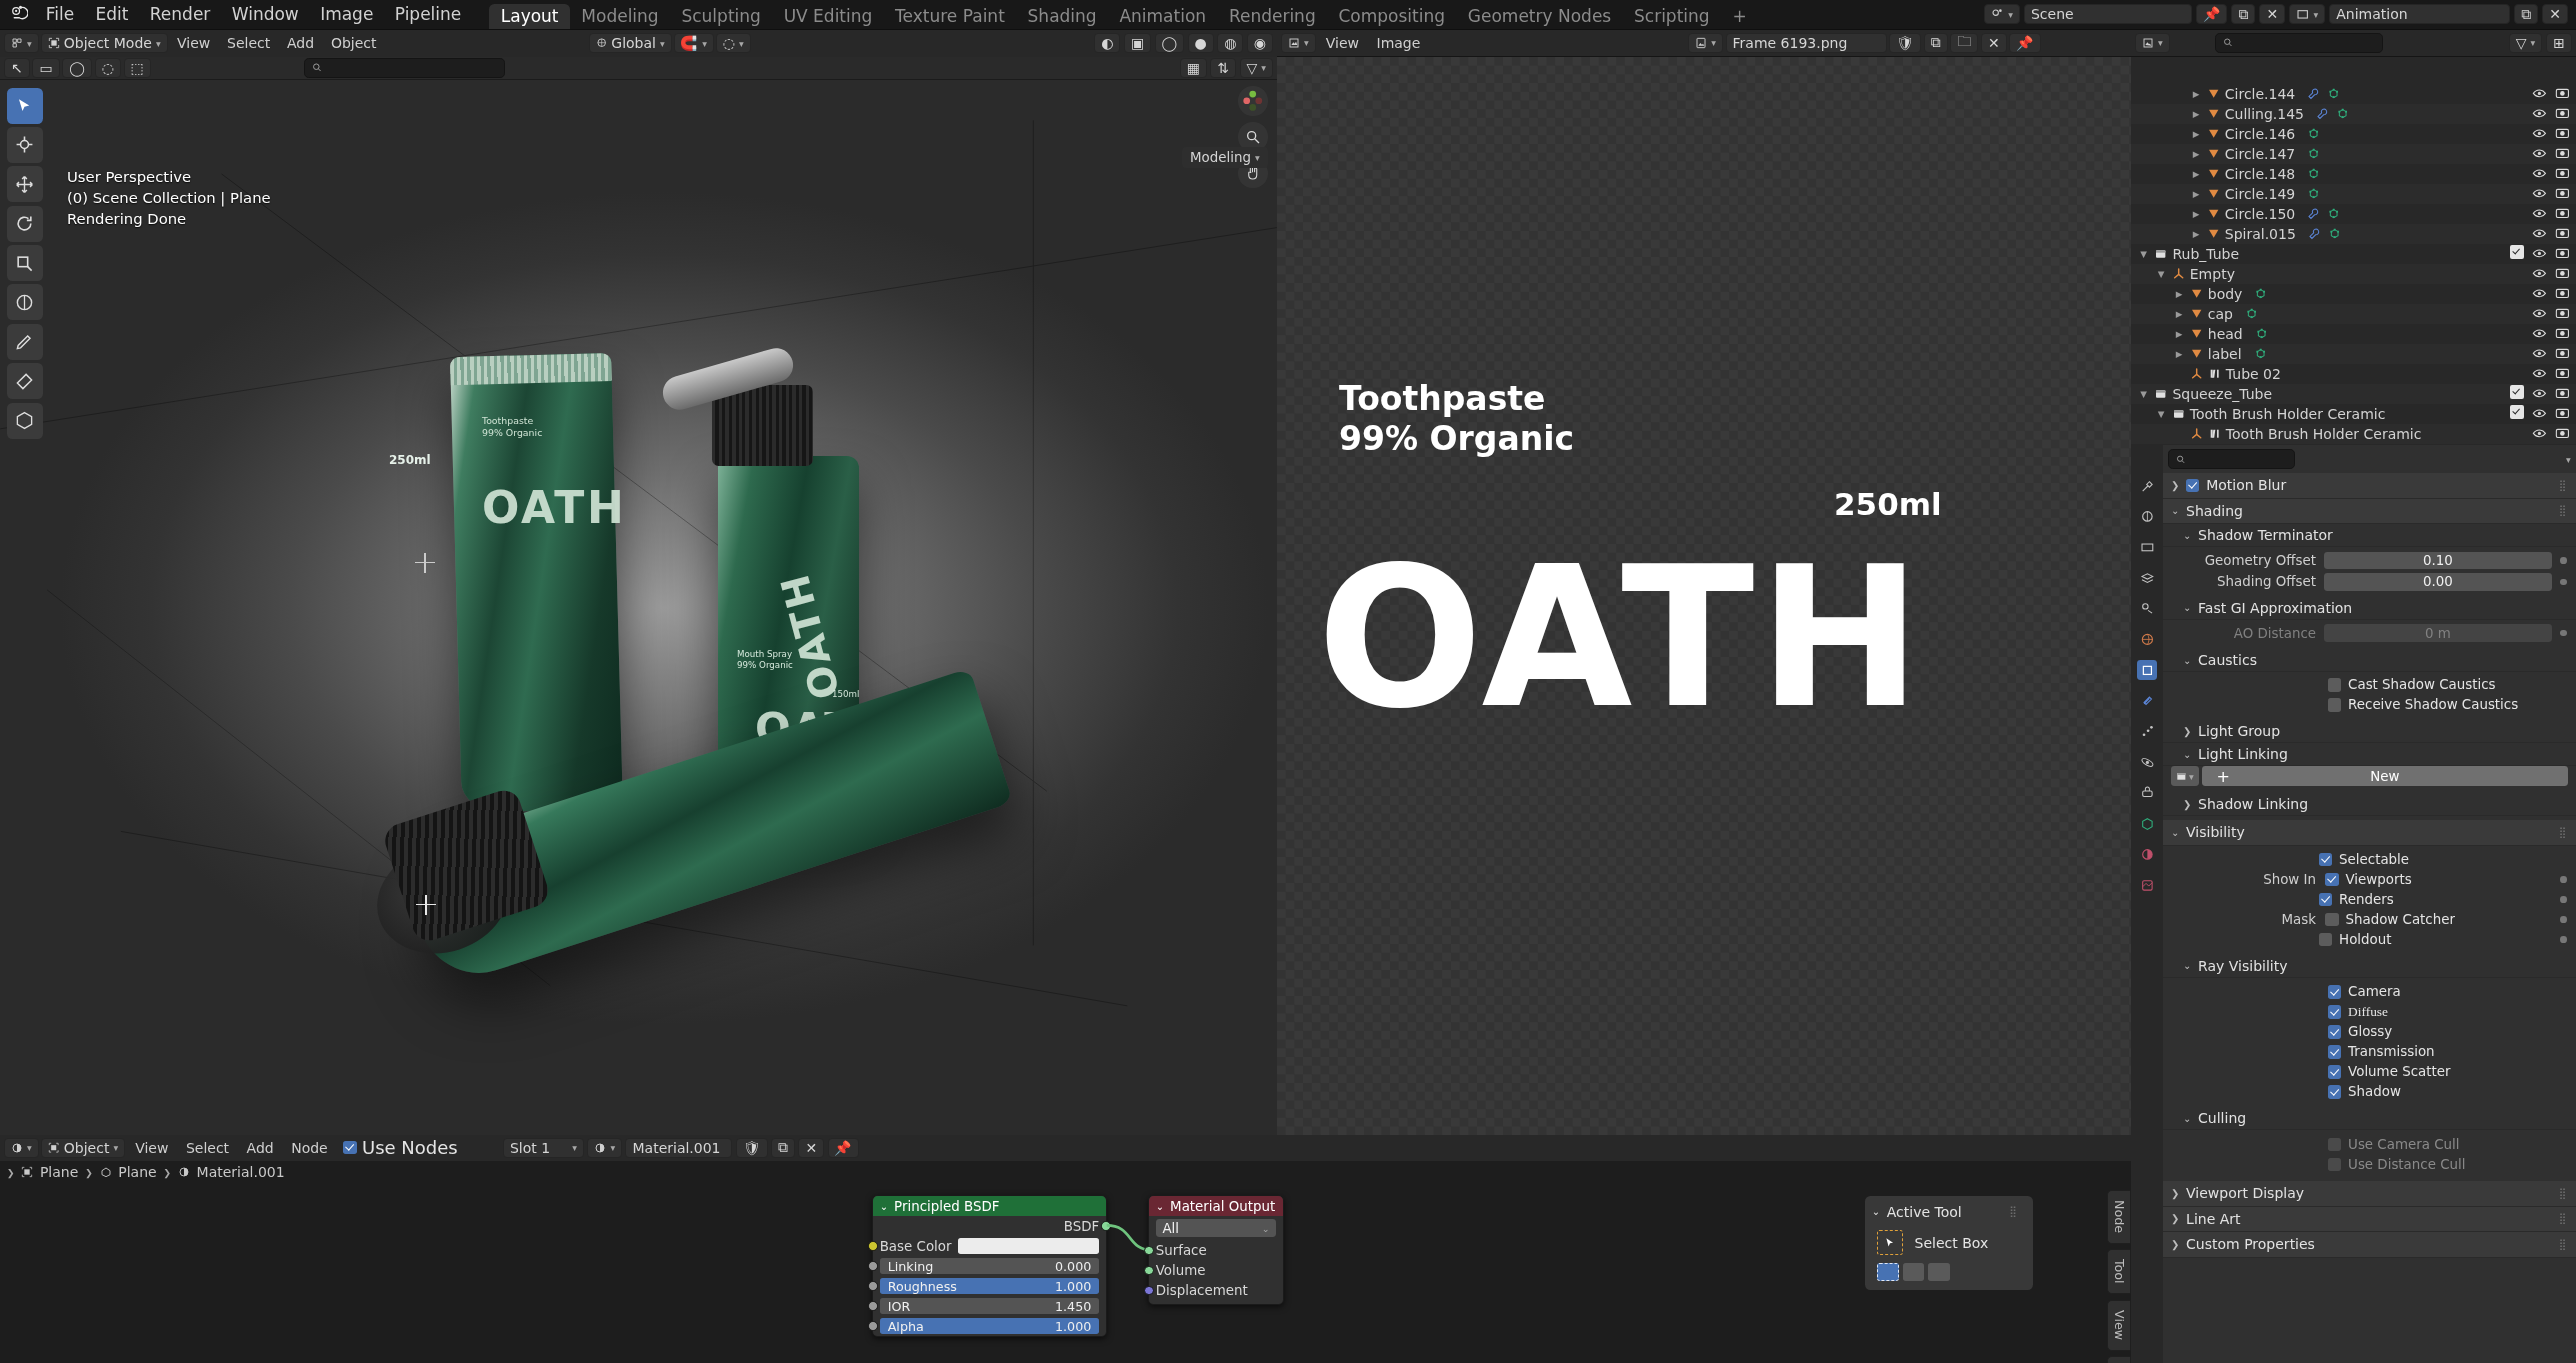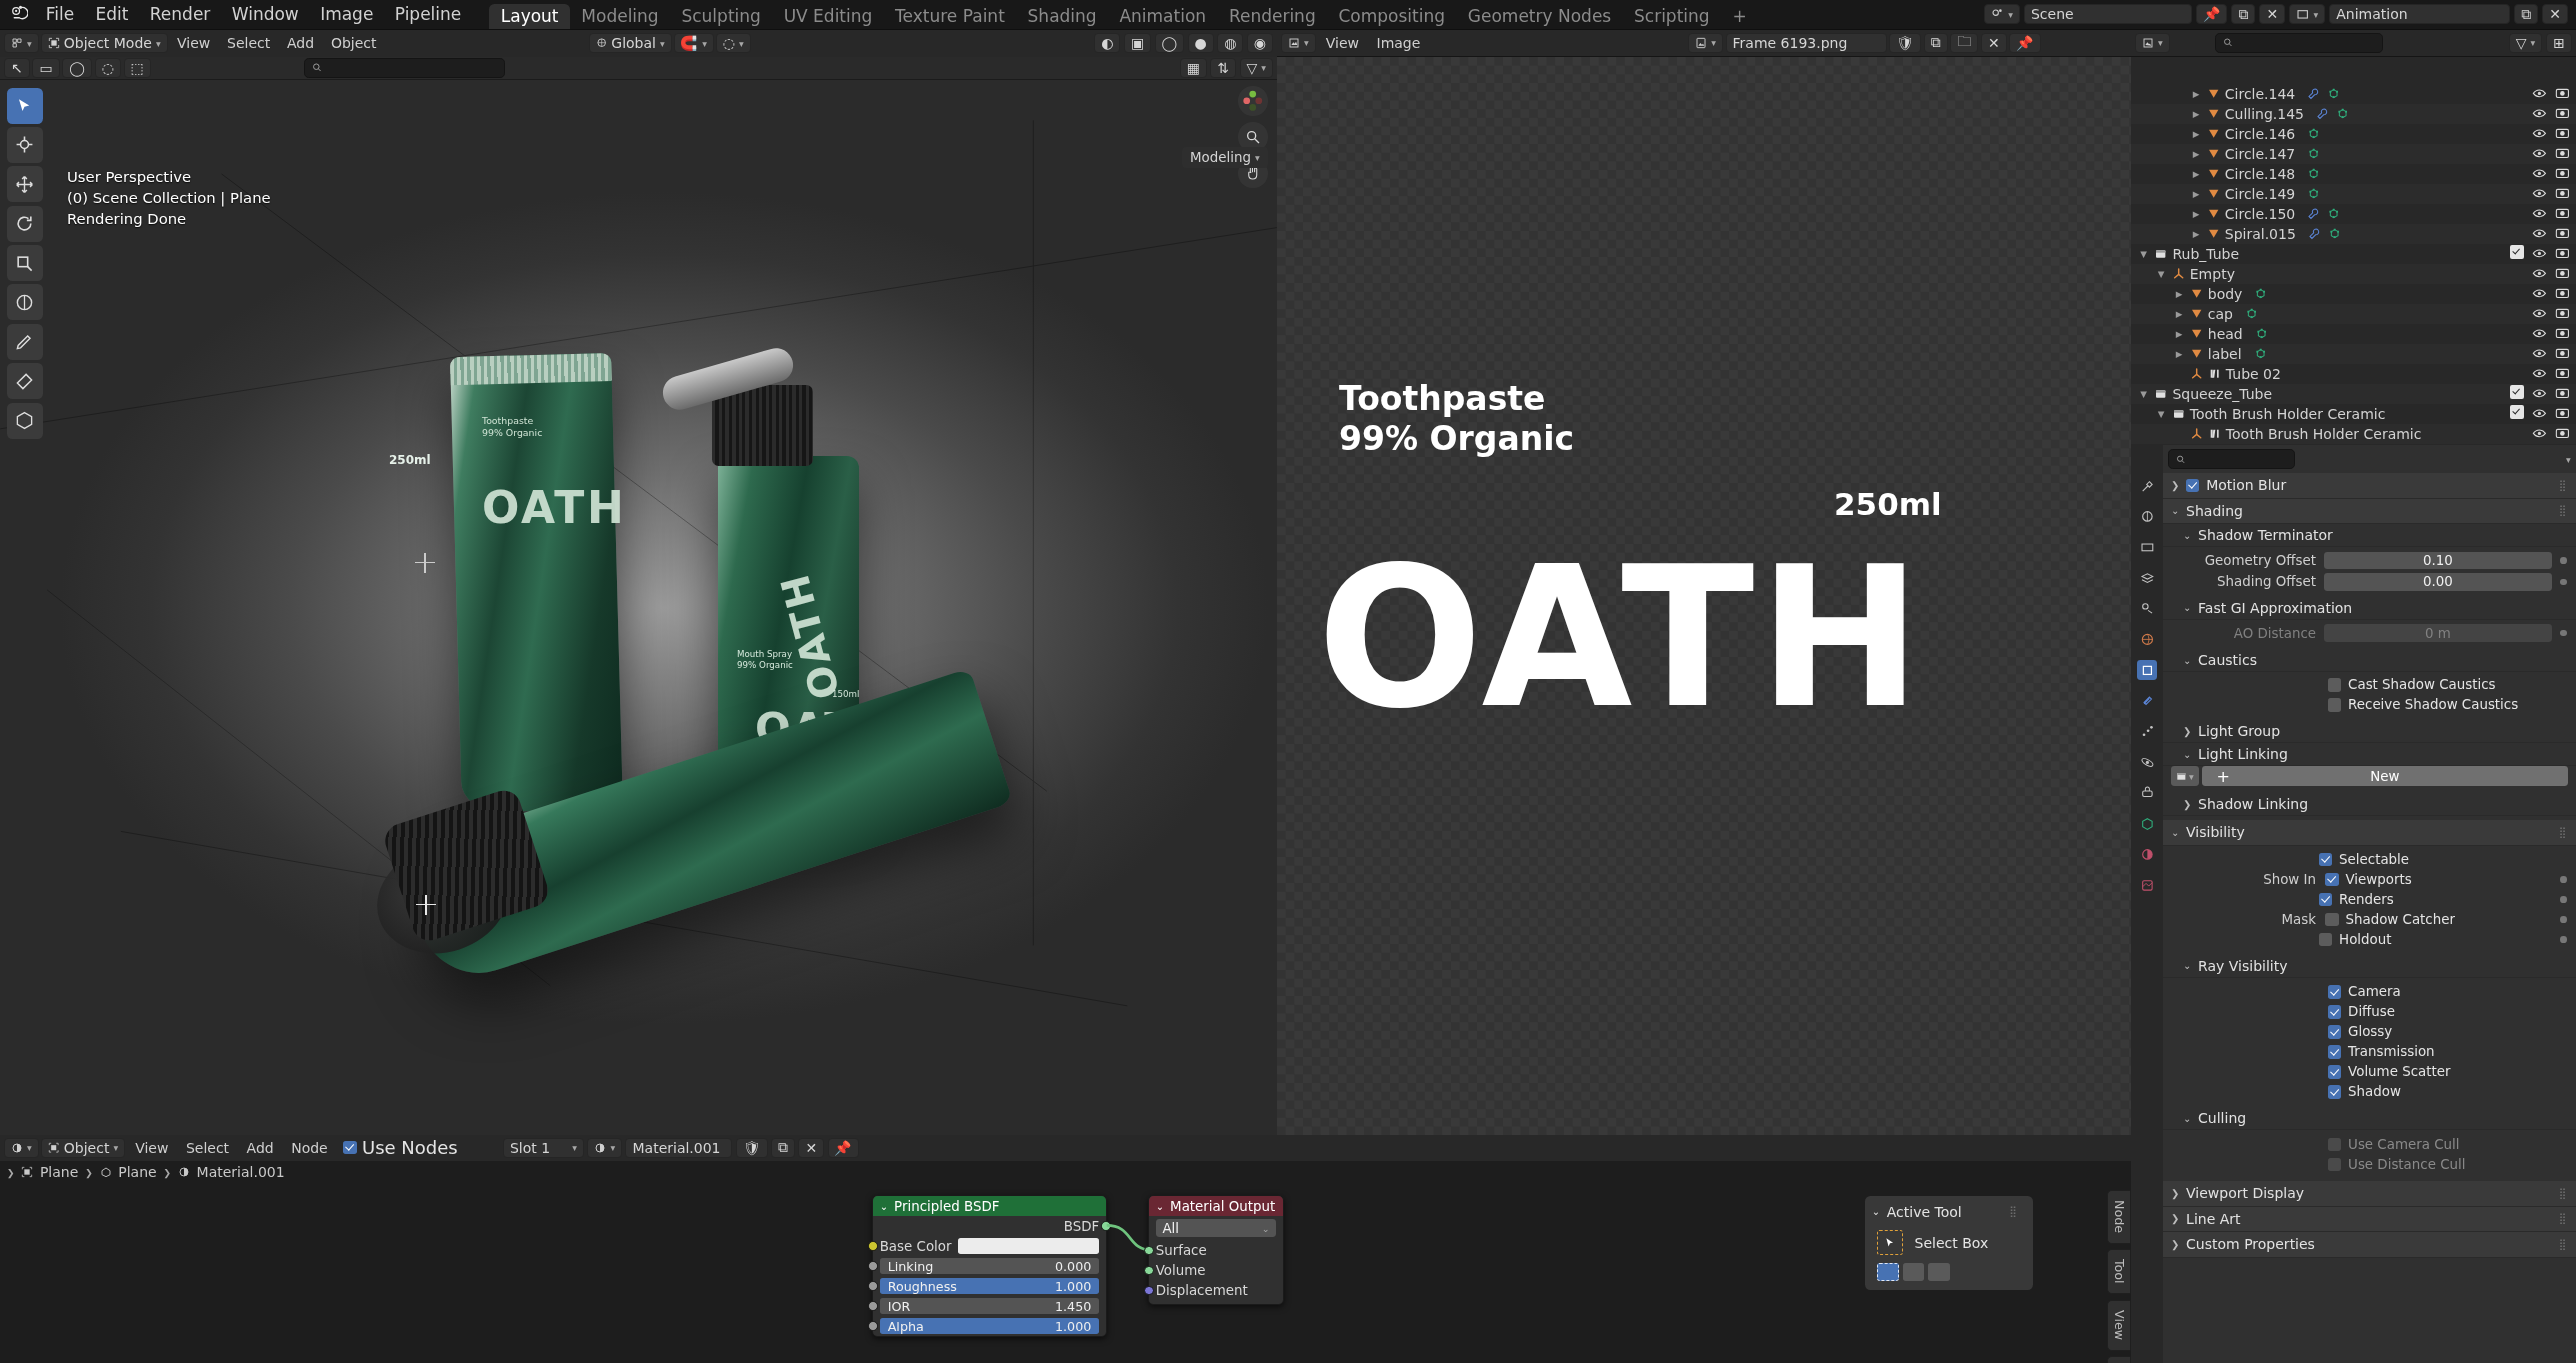--- a/index.html
+++ b/index.html
@@ -1390,21 +1390,21 @@
 
     <div class="panel-hdr sub" style="margin-top:5.4px">
       <span class="tri">⌄</span>
       <span>Ray Visibility</span>
     </div>
     <div style="margin-top:4px" id="ray-vis-list">
         <div class="cbrow" style="padding-left: 165px;">
           <span class="cb on"></span>
           <span>Camera</span>
         </div>
-        <div class="cbrow" style="padding-left: 165px;">
+        <div class="cbrow" style="padding-left: 165px; font-family: Liberation Serif, serif;">
           <span class="cb on"></span>
           <span>Diffuse</span>
         </div>
         <div class="cbrow" style="padding-left: 165px;">
           <span class="cb on"></span>
           <span>Glossy</span>
         </div>
         <div class="cbrow" style="padding-left: 165px;">
           <span class="cb on"></span>
           <span>Transmission</span>

